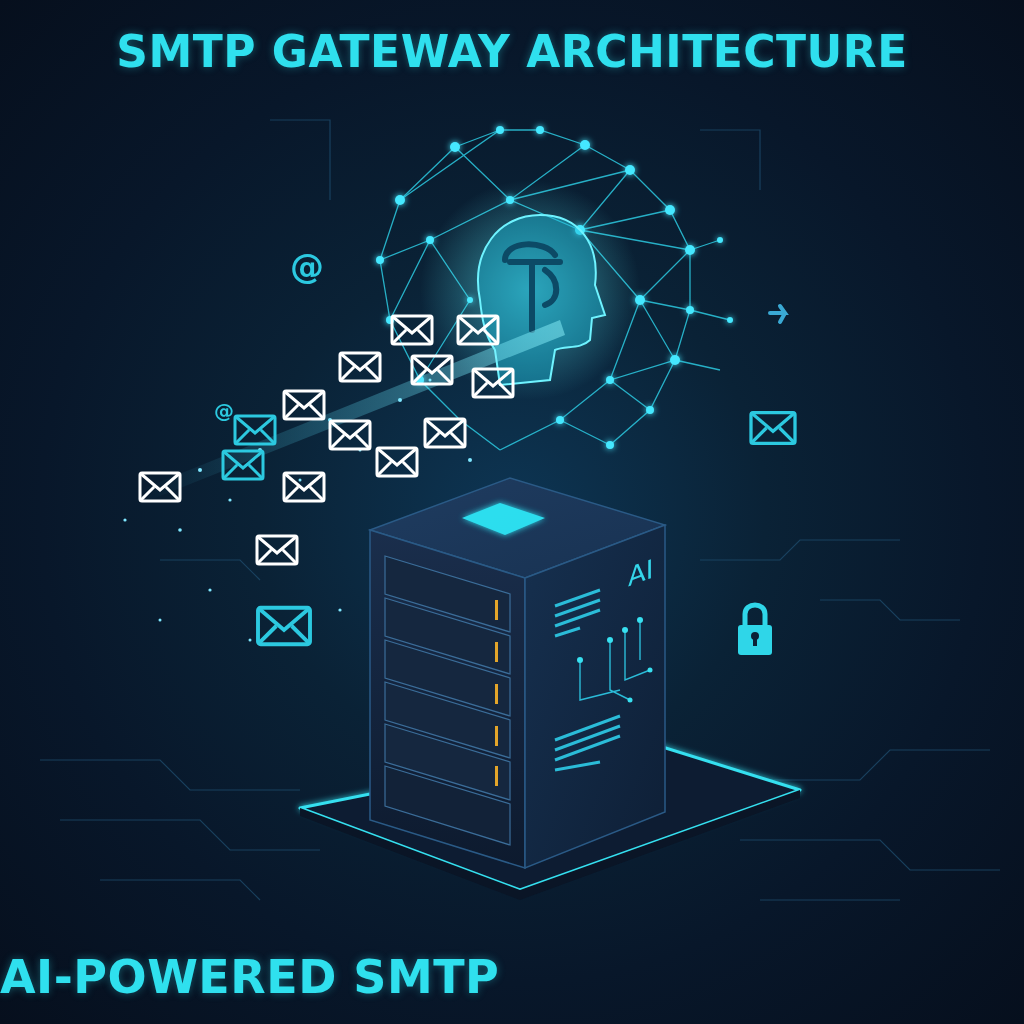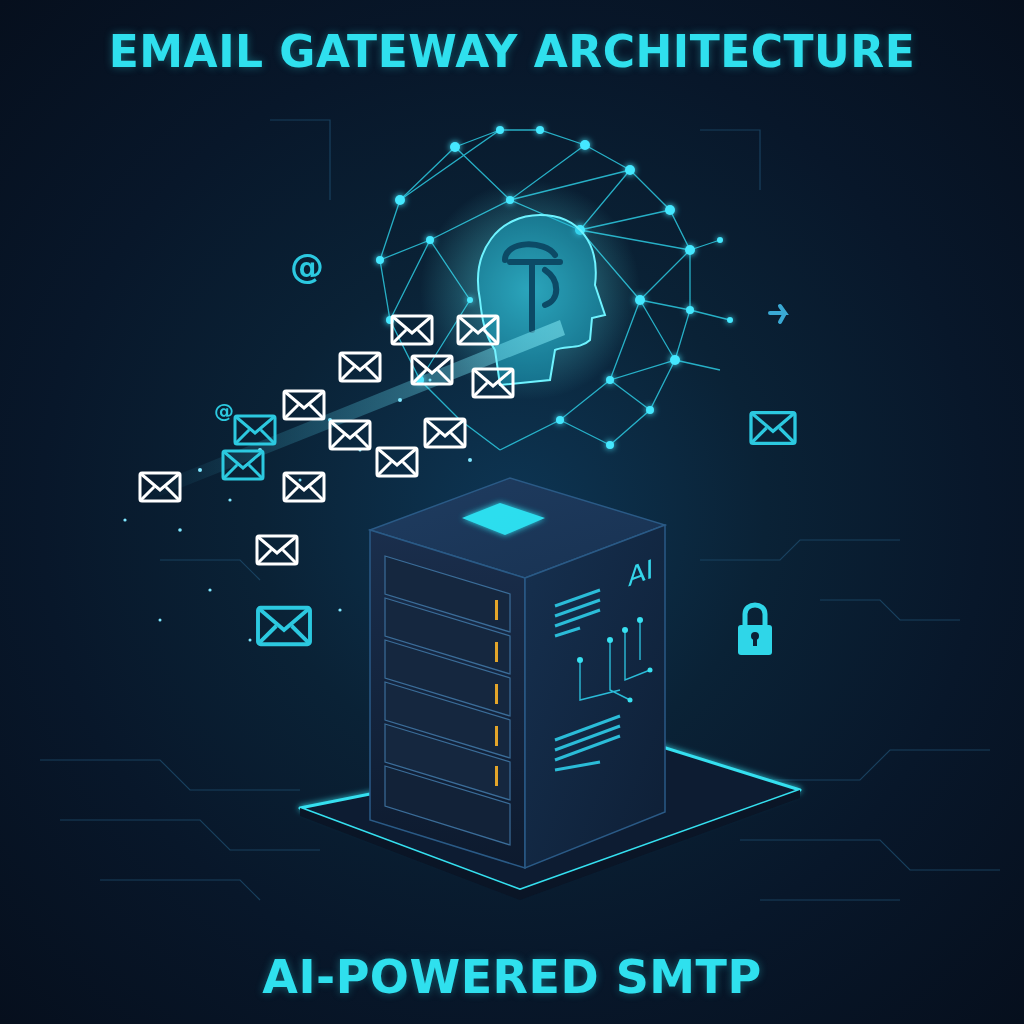--- a/index.html
+++ b/index.html
@@ -7,30 +7,30 @@
     width:1024px; height:1024px; overflow:hidden; position:relative;
     background: radial-gradient(ellipse at 50% 50%, #0d3553 0%, #0a2236 35%, #08172a 65%, #060f1d 100%);
     font-family: "DejaVu Sans", sans-serif;
   }
   .title {
     position:absolute; left:0; right:0; top:26px; text-align:center;
     color:#2fe0ee; font-weight:bold; font-size:44px; letter-spacing:0.5px;
     text-shadow: 0 0 8px rgba(47,224,238,0.35);
   }
   .subtitle {
-    position:absolute; left:0; right:0; top:950px; text-align:center;
+    position:absolute; left:0; right:0; top:950px; text-align:left;
     color:#2fe0ee; font-weight:bold; font-size:46px; letter-spacing:0.5px;
     text-shadow: 0 0 8px rgba(47,224,238,0.35);
   }
   svg.scene { position:absolute; left:0; top:0; }
 </style>
 </head>
 <body>
 
-<div class="title">EMAIL GATEWAY ARCHITECTURE</div>
+<div class="title">SMTP GATEWAY ARCHITECTURE</div>
 
 <svg class="scene" width="1024" height="1024" viewBox="0 0 1024 1024">
   <defs>
     <radialGradient id="headGlow" cx="50%" cy="50%" r="50%">
       <stop offset="0%" stop-color="#5ff3ff" stop-opacity="0.55"></stop>
       <stop offset="100%" stop-color="#5ff3ff" stop-opacity="0"></stop>
     </radialGradient>
     <linearGradient id="beam" x1="0" y1="0" x2="1" y2="0">
       <stop offset="0%" stop-color="#39d7ff" stop-opacity="0"></stop>
       <stop offset="100%" stop-color="#8ff6ff" stop-opacity="0.9"></stop>

